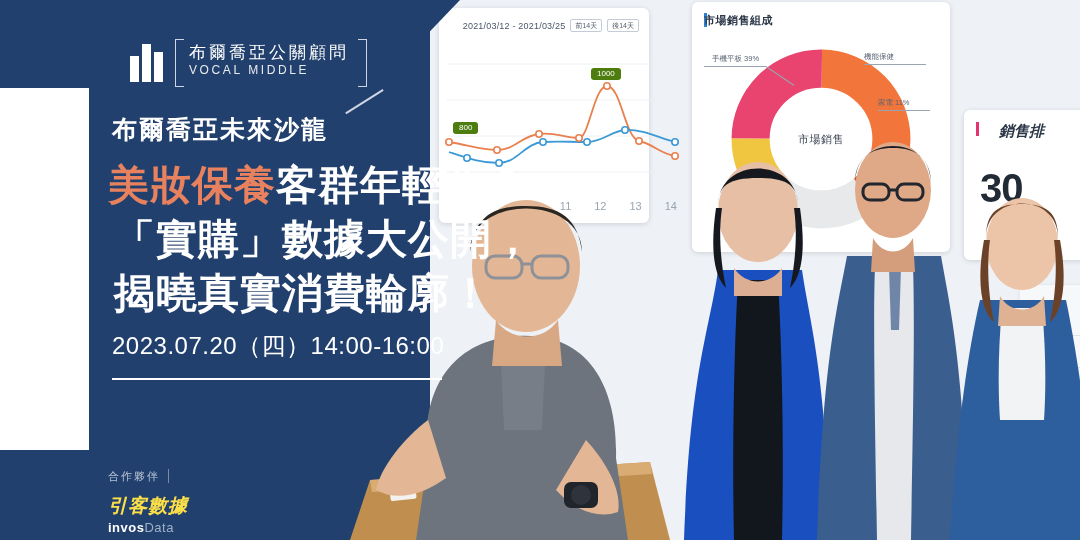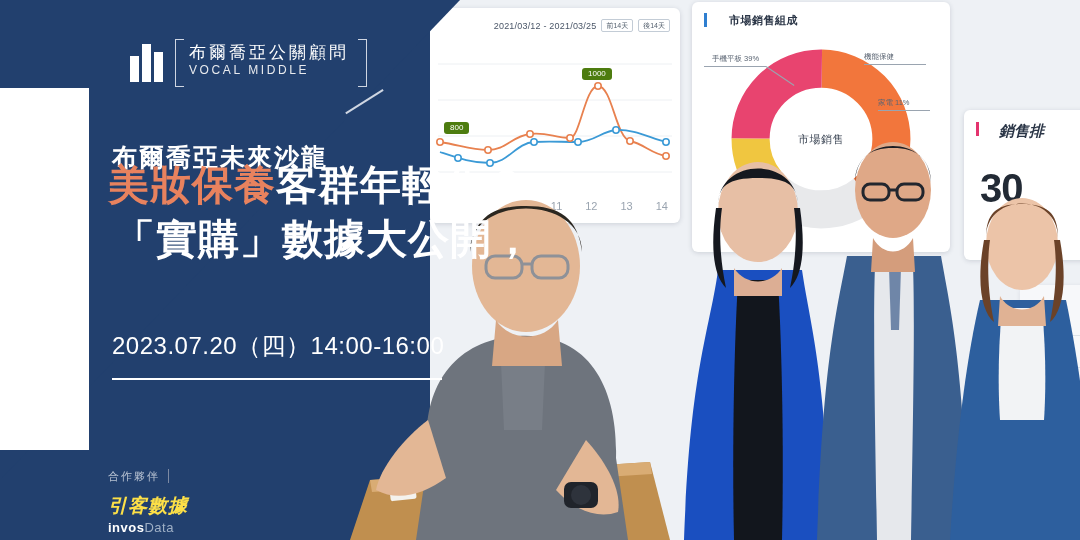--- a/index.html
+++ b/index.html
@@ -25,21 +25,21 @@
     overflow: hidden;
   }
   .panel {
     position: absolute;
     background: #ffffff;
     border-radius: 6px;
     box-shadow: 0 1px 5px rgba(30,45,70,.16);
   }
 
   
-  #chart-panel { left: 10px; top: 8px; width: 250px; height: 215px; }
+  #chart-panel { left: 19px; top: 8px; width: 210px; height: 215px; }
   .chart-head {
     display: flex; align-items: center; justify-content: flex-end;
     gap: 5px; padding: 11px 10px 0 10px;
   }
   .chart-range { font-size: 9px; color: #4a5668; letter-spacing: .2px; }
   .range-btn {
     font-size: 7px; color: #55616f;
     border: 1px solid #c3ccd6; border-radius: 2px;
     padding: 2px 4px; background: #fff; line-height: 1;
   }
@@ -55,21 +55,21 @@
     background: #4d7c0f; color: #fff;
     font-size: 8px; border-radius: 3px;
     padding: 2px 6px; line-height: 1;
   }
 
   
   #donut-panel { left: 272px; top: 2px; width: 258px; height: 250px; }
   .panel-title {
     position: absolute; left: 12px; top: 11px;
     font-size: 11px; font-weight: bold; color: #2b3647;
-    padding-left: 25px; letter-spacing: .5px;
+    padding-left: 0; letter-spacing: .5px;
   }
   .title-bar {
     position: absolute; left: 12px; top: 11px;
     width: 3px; height: 14px; background: #2f7fd0;
   }
   .donut-wrap { position: absolute; left: 36px; top: 44px; width: 186px; height: 186px; }
   .donut-center {
     position: absolute; left: 0; top: 0; width: 186px; height: 186px;
     display: flex; align-items: center; justify-content: center;
     font-size: 11px; color: #3d4756; letter-spacing: .5px;
@@ -137,21 +137,21 @@
   .brk-r { right: 8px; border-left: none; }
   #logo-swoosh {
     position: absolute; right: -8px; bottom: -12px;
     width: 44px; height: 1.5px; background: #cfd6e2;
     transform: rotate(-32deg); transform-origin: right center;
   }
 
   
   #eyebrow {
     position: absolute; left: 112px; top: 113px;
-    font-size: 25px; font-weight: bold; color: #ffffff; letter-spacing: 2px; margin-top: 28px;
+    font-size: 25px; font-weight: bold; color: #ffffff; letter-spacing: 2px;
   }
   #headline {
     position: absolute; left: 108px; top: 158px;
     width: 440px;
     font-size: 41px; font-weight: bold; color: #ffffff;
     line-height: 1.32; letter-spacing: 1px;
   }
   #headline .hl { color: #e8825e; }
   #headline .ln { display: block; white-space: nowrap; }
   #headline .ln2, #headline .ln3 { text-indent: 6px; }
@@ -353,20 +353,21 @@
       </div>
     </div>
 
     <div id="eyebrow">布爾喬亞未來沙龍</div>
 
     <div id="headline">
       <span class="ln ln1">
         <span class="hl">美妝保養</span><span>客群年輕化？</span>
       </span>
       <span class="ln ln2">「實購」數據大公開，</span>
+      <span class="ln ln3">揭曉真實消費輪廓！</span>
     </div>
 
     <div id="date-line">2023.07.20（四）14:00-16:00</div>
     <div id="divider"></div>
 
     <div id="partner">
       <div id="partner-label">合作夥伴</div>
       <div id="partner-cn">引客數據</div>
       <div id="partner-en">
         <b>invos</b><span>Data</span>

